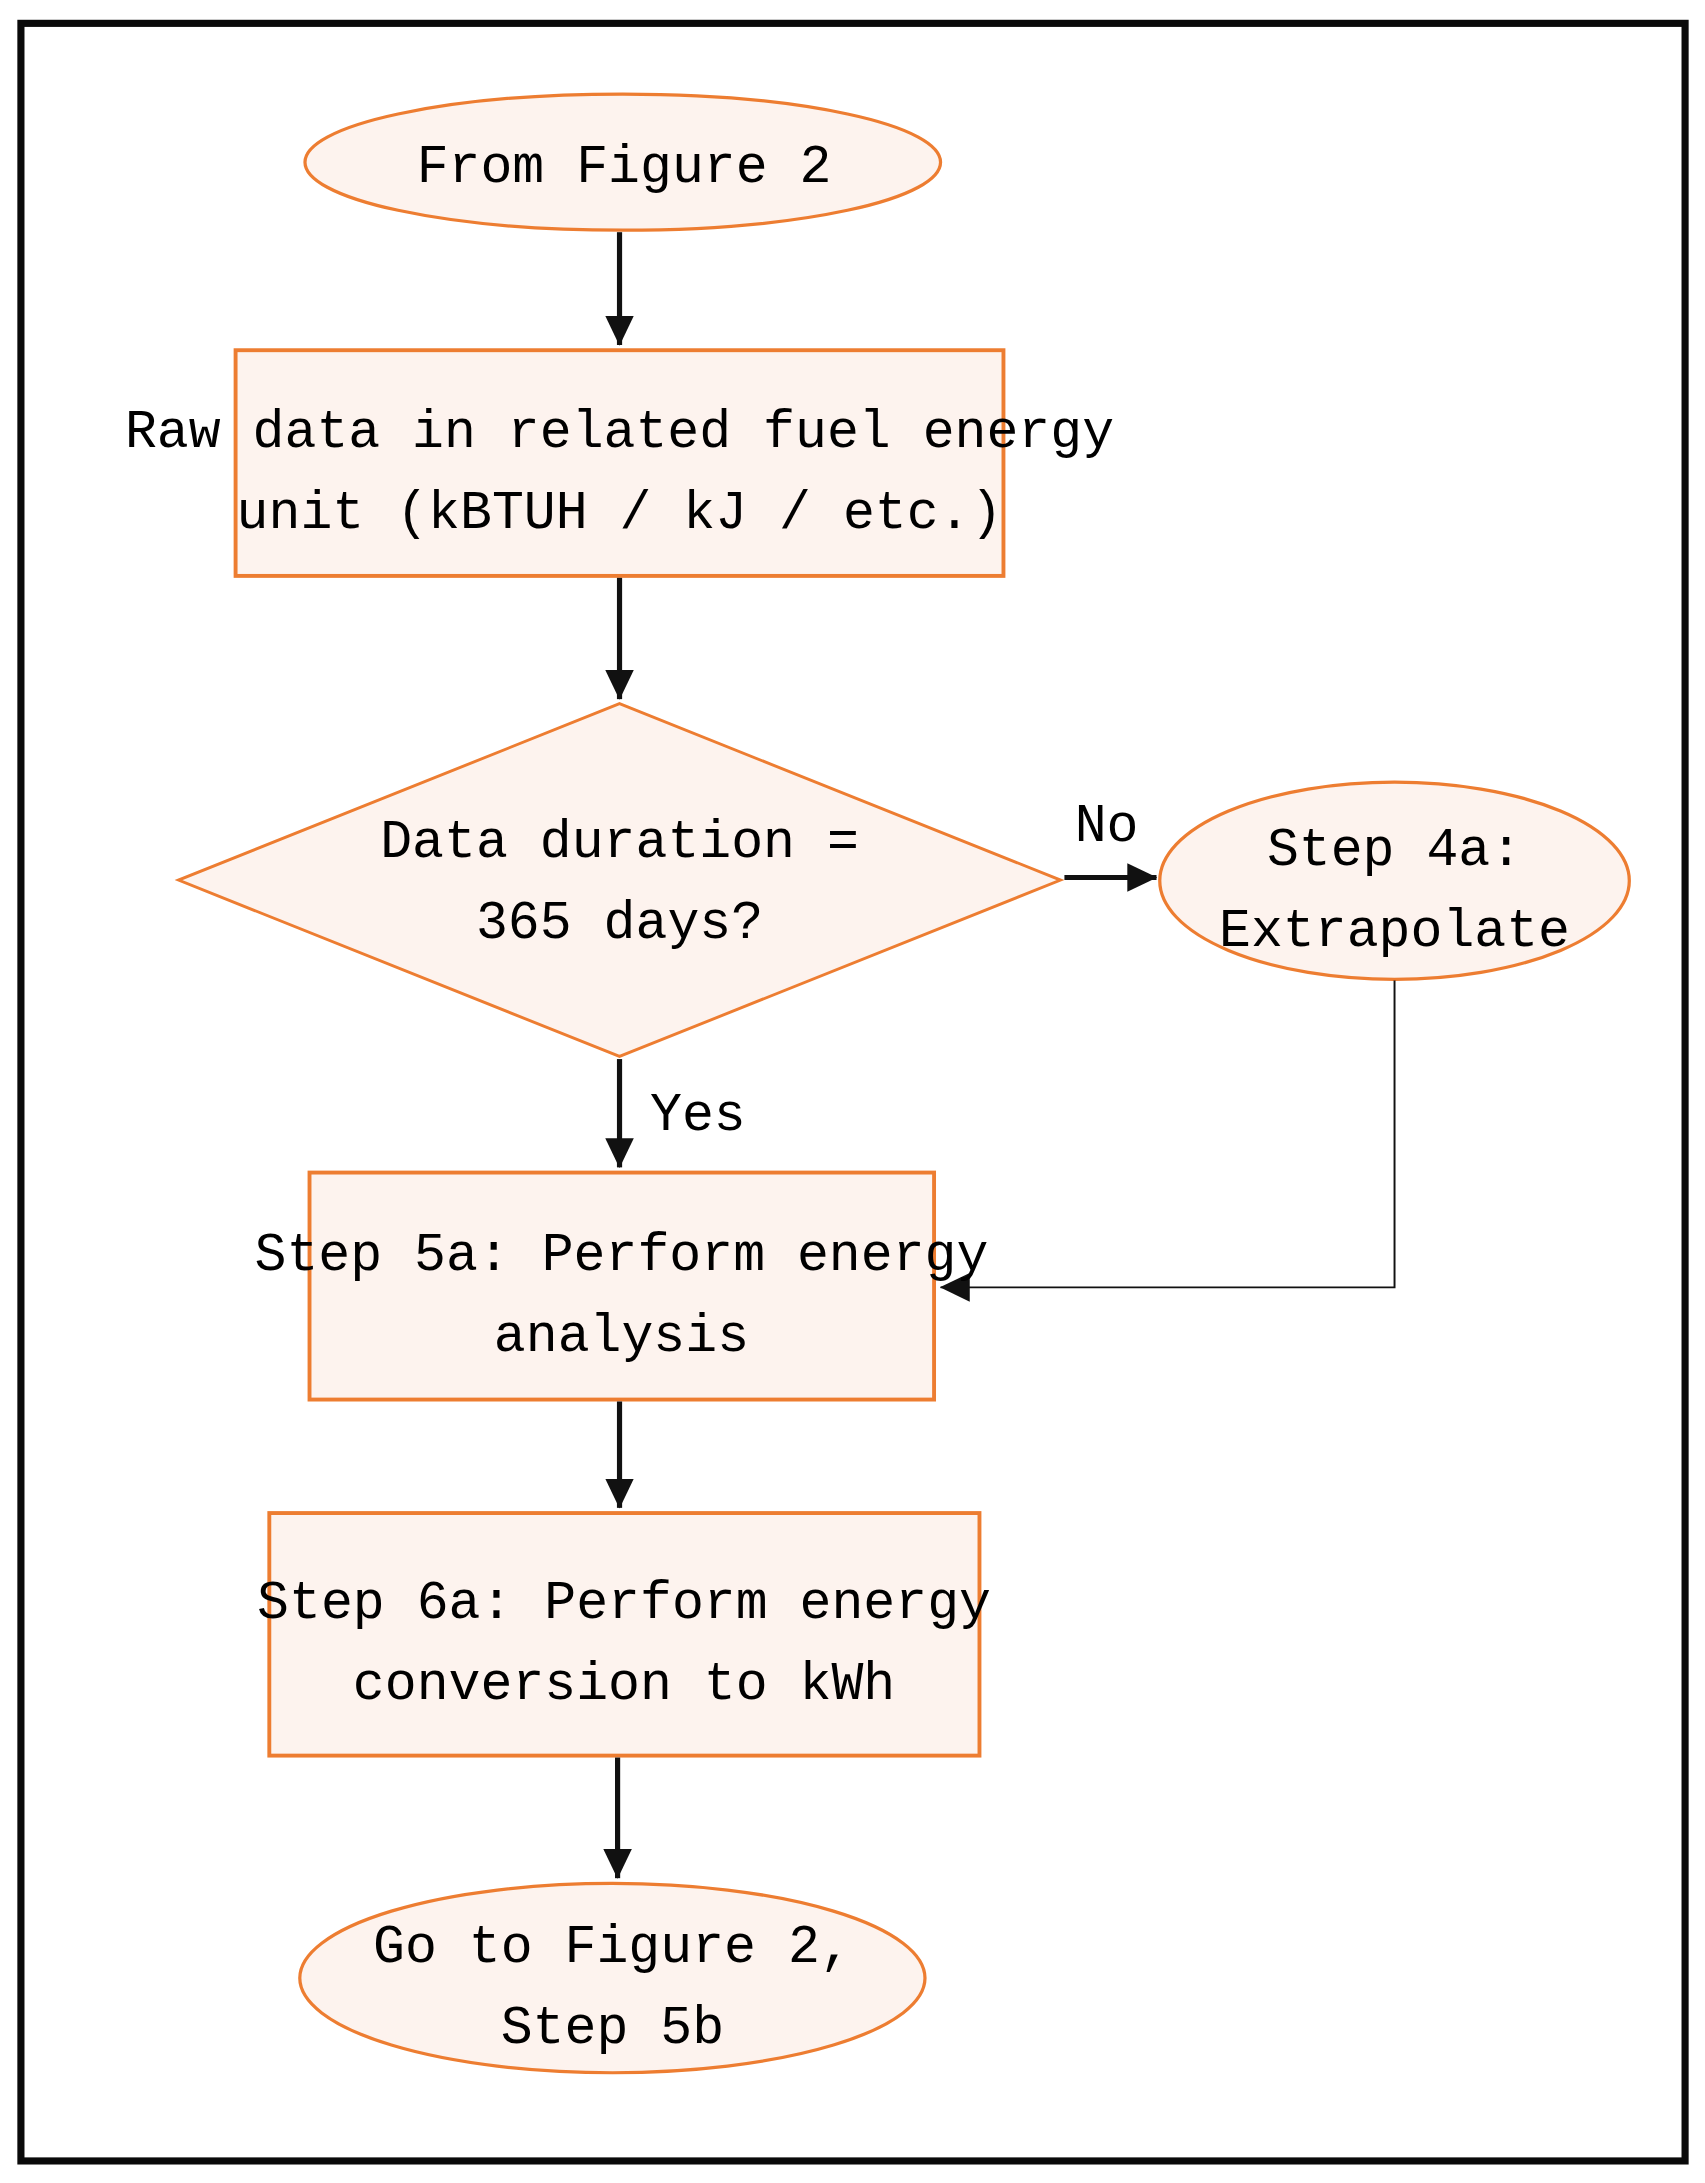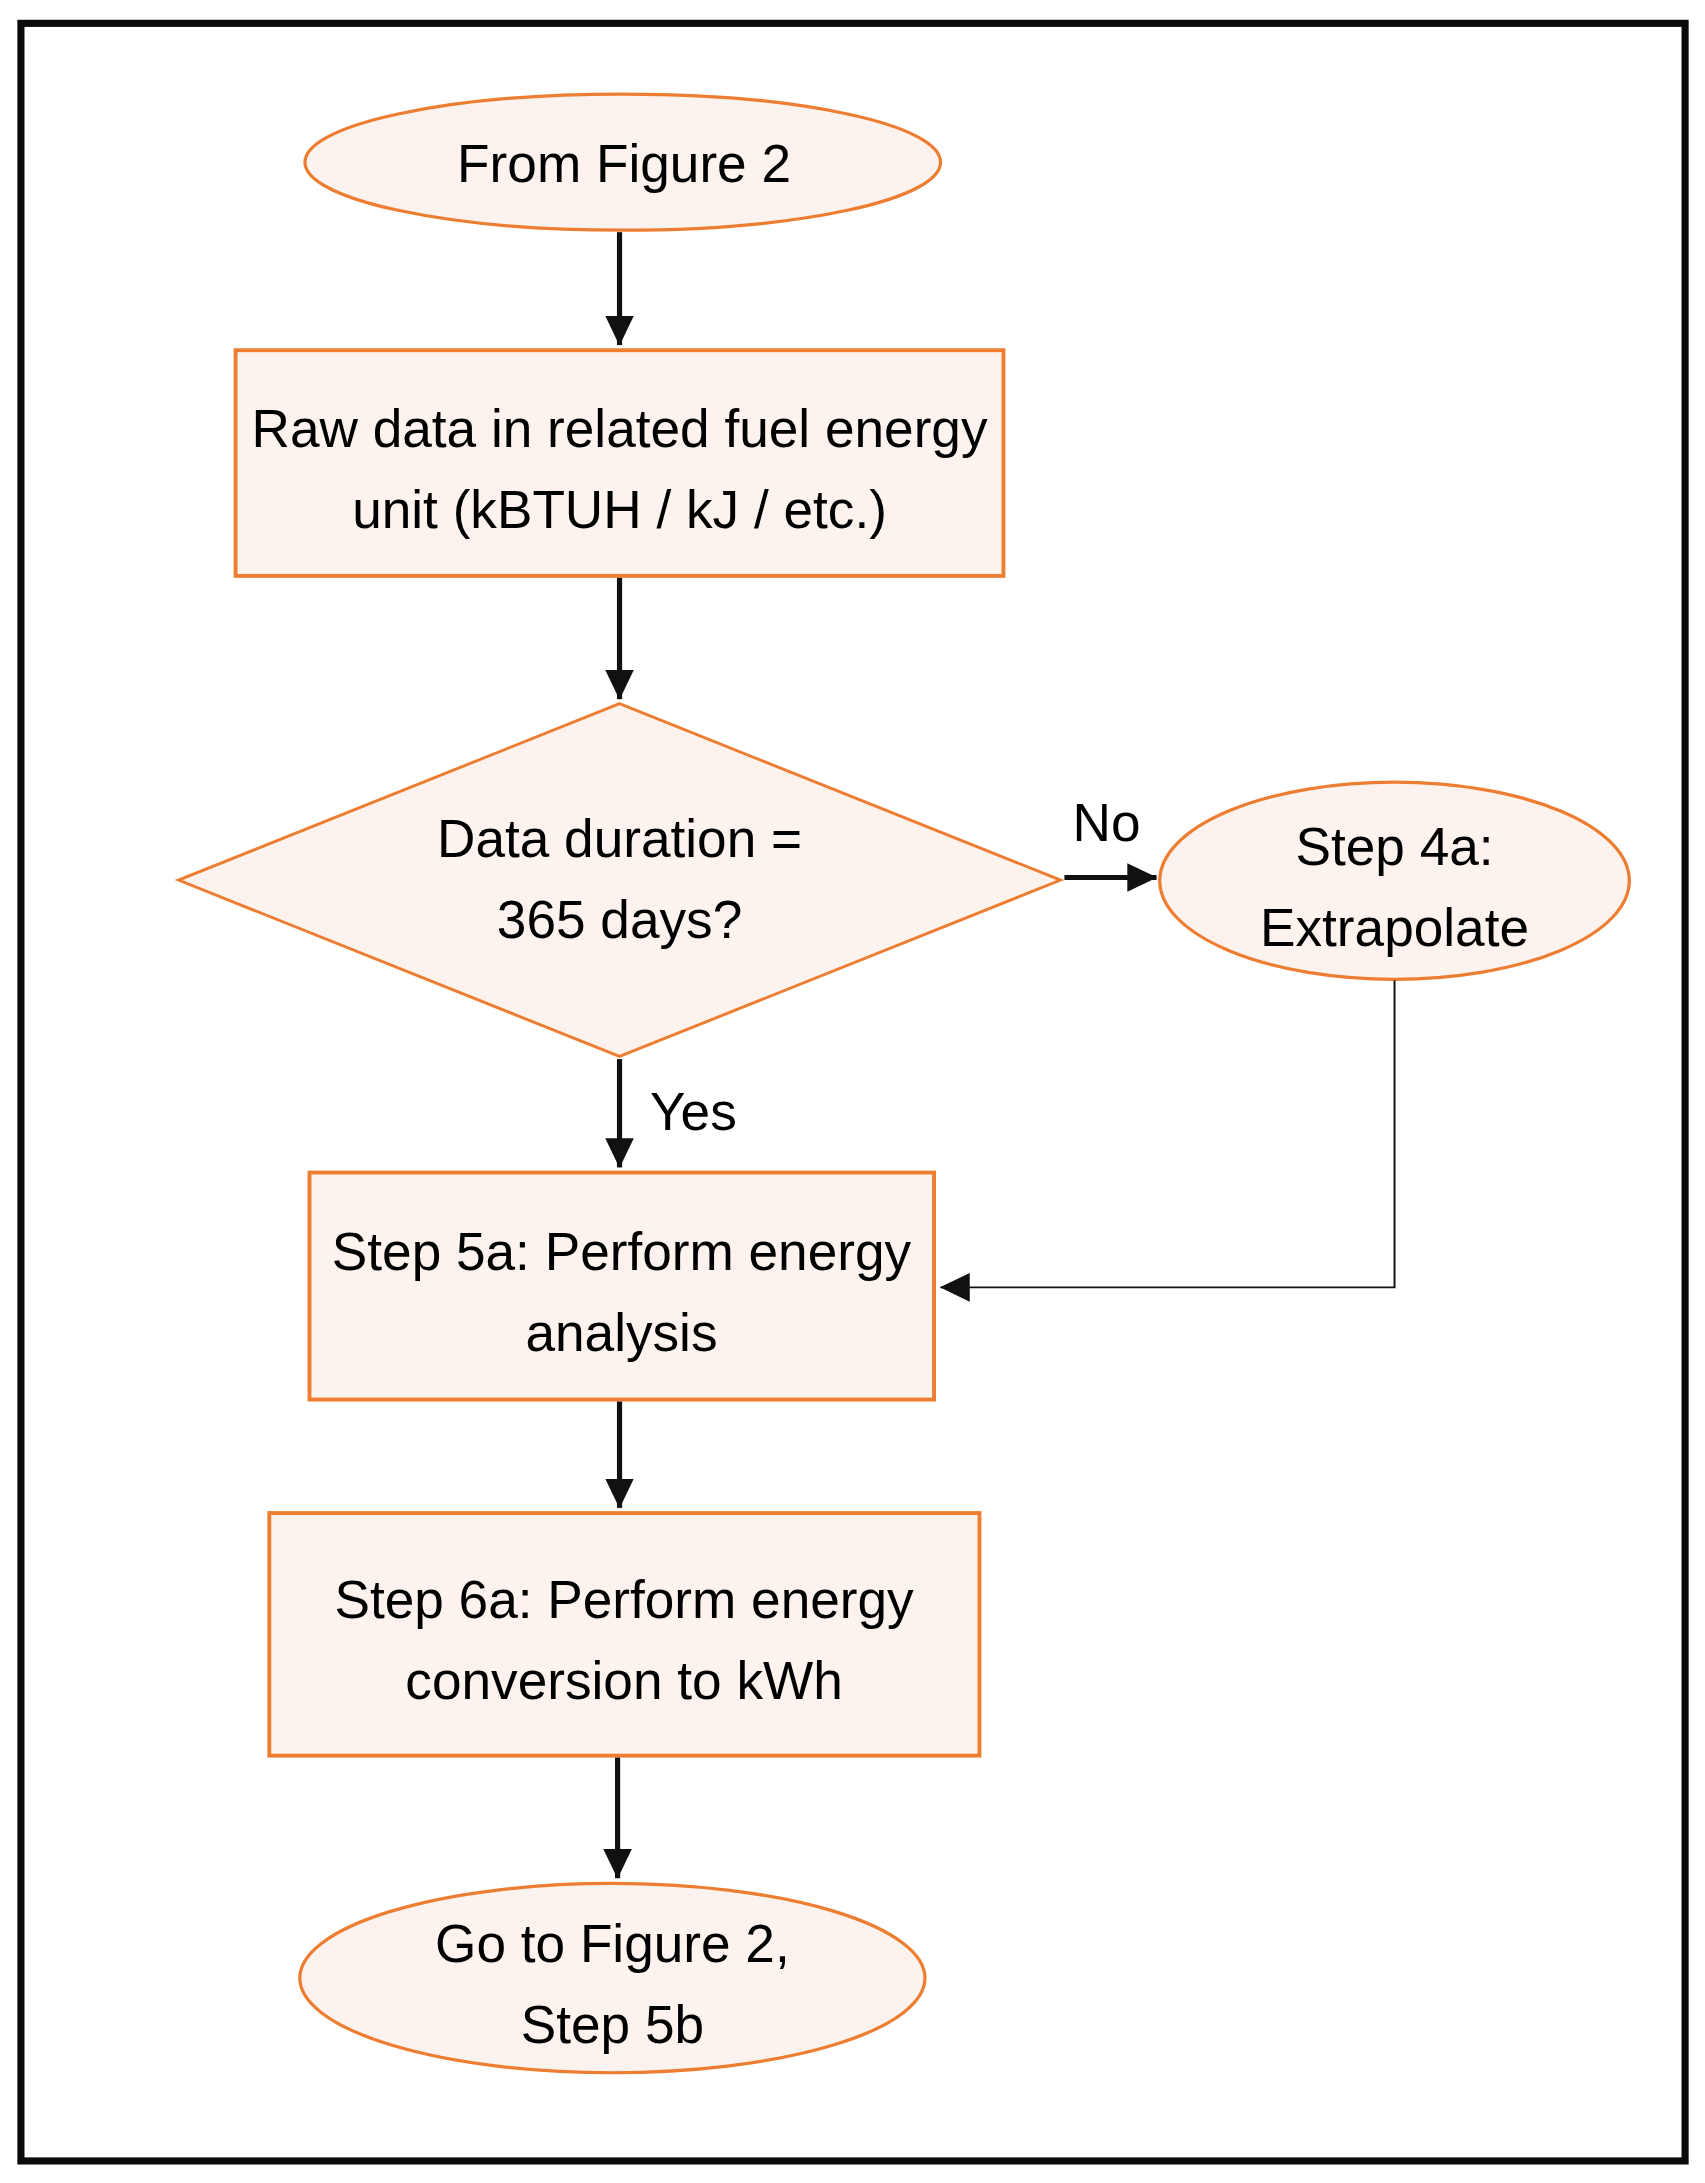--- a/index.html
+++ b/index.html
@@ -5,21 +5,21 @@
   html, body {
     margin: 0;
     padding: 0;
     background: #ffffff;
   }
   .canvas {
     position: relative;
     width: 1706px;
     height: 2183px;
     background: var(--background, #ffffff);
-    font-family: Liberation Sans, sans-serif;
+    font-family: Liberation Mono, monospace;
   }
   svg { display: block; width: 100%; height: 100%; }
 
   .page-border {
     fill: none;
     stroke: var(--border_color, #000000);
     stroke-width: 11;
   }
   .shape {
     fill: var(--shape_fill, #fdf3ee);

